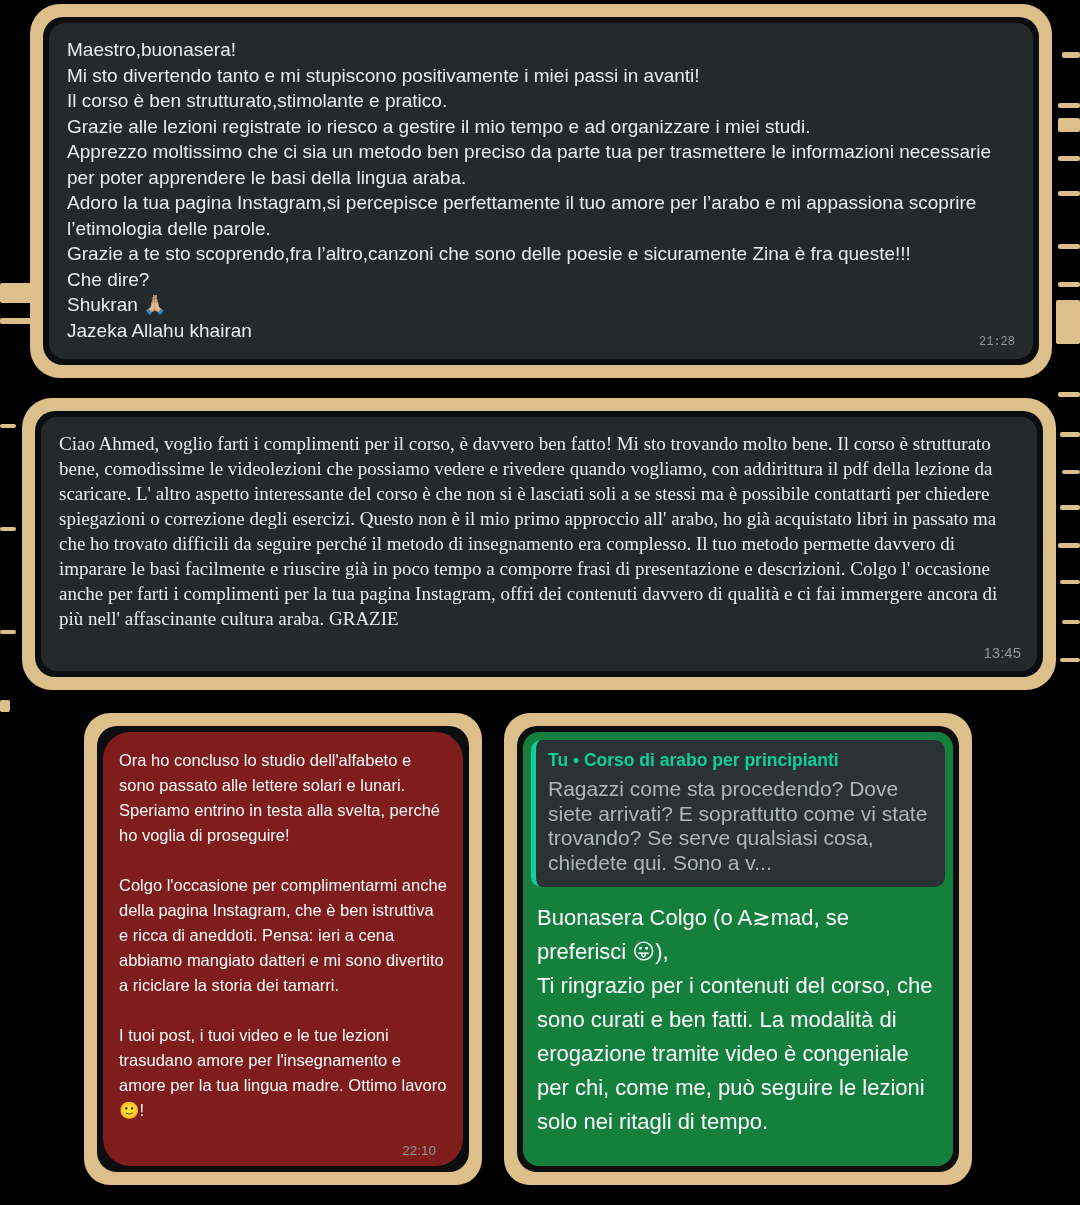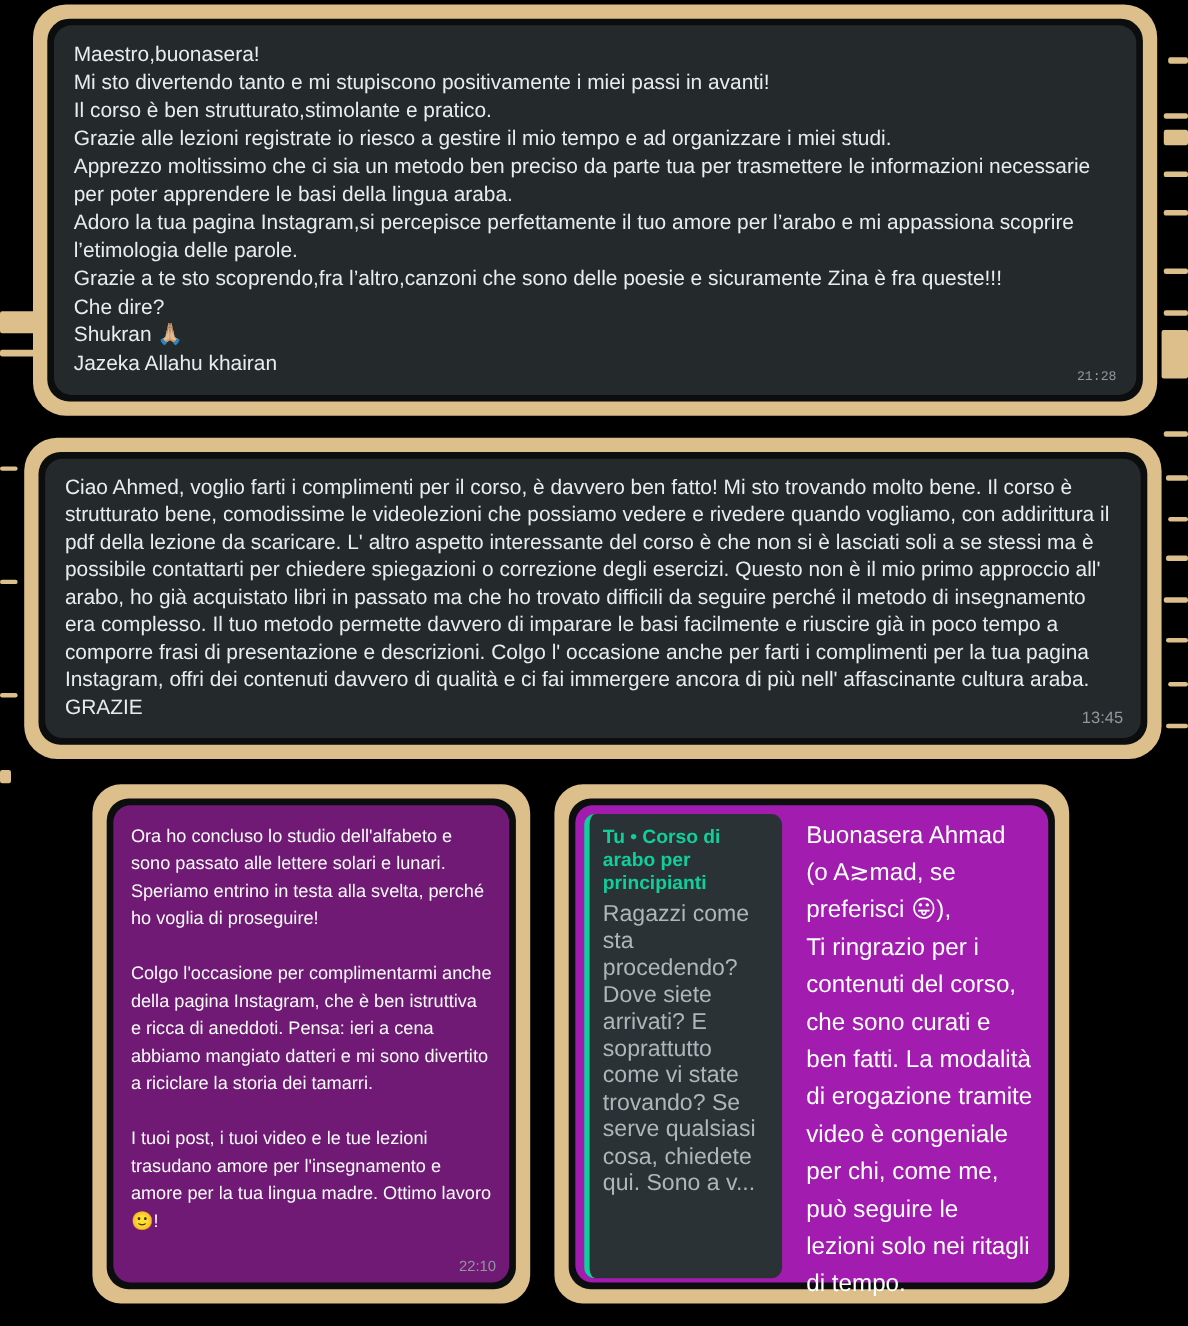--- a/index.html
+++ b/index.html
@@ -15,31 +15,31 @@
   .screen { position:absolute; inset:13px; background:#0b0d0e; border-radius:20px; padding:6px; box-sizing:border-box; }
   .bubble { position:relative; width:100%; height:100%; box-sizing:border-box; background:#24292b; border-radius:16px; }
 
   .p1 { left:30px; top:4px;   width:1022px; height:374px; border-radius:30px;padding-left:28px; }
   .p2 { left:22px; top:398px; width:1034px; height:292px; border-radius:30px; }
   .p3 { left:84px; top:713px; width:398px;  height:472px; border-radius:26px; }
   .p4 { left:504px; top:713px; width:468px; height:472px; border-radius:26px; }
 
   .msg { white-space:pre-wrap; color:#e9ecec; }
   .p1 .msg { padding:14px 18px; font-size:19px; line-height:25.5px; }
-  .p2 .msg { padding:14px 18px; font-size:19px; line-height:25px; }
-  .p3 .bubble { background:#701a75; }
+  .p2 .msg { padding:14px 18px; font-size:19px; line-height:25px;font-family:Liberation Serif, serif; }
+  .p3 .bubble { background:#7f1d1d;border-radius:27px; }
   .p3 .msg { padding:16px 16px; font-size:16.5px; line-height:25px; color:#fafbfb; }
 
   .timestamp { position:absolute; color:#8f979b; }
   .p1 .timestamp { right:18px; bottom:10px; font-size:12px;font-family:Liberation Mono, monospace; }
   .p2 .timestamp { right:16px; bottom:10px; font-size:15px; }
-  .p3 .timestamp { right:12px; bottom:8px;  font-size:13.5px; }
+  .p3 .timestamp { right:27px; bottom:8px;  font-size:13.5px; }
 
   
-  .p4 .bubble { background:#a21caf; display:flex; flex-direction:row; }
+  .p4 .bubble { background:#15803d; display:flex; flex-direction:column; }
   .quote {
     margin:8px 8px 4px 8px; background:#2b3235; border-radius:10px;
     border-left:5px solid #0fcf9b; padding:10px 12px 12px 12px; box-sizing:border-box;
   }
   .quote-title { color:#0fcf9b; font-weight:bold; font-size:17.5px; margin-bottom:6px; }
   .quote-body  { color:#aeb6ba; font-size:21px; line-height:24.5px; white-space:pre-wrap; }
   .p4 .msg { padding:10px 14px; font-size:22px; line-height:34px; color:#fdfefe; }
 </style>
 </head>
 <body>
@@ -113,19 +113,19 @@
     </div>
   </div>
 
   <div class="panel p4">
     <div class="screen">
       <div class="bubble">
         <div class="quote">
           <div class="quote-title">Tu • Corso di arabo per principianti</div>
           <div class="quote-body">Ragazzi come sta procedendo? Dove siete arrivati? E soprattutto come vi state trovando? Se serve qualsiasi cosa, chiedete qui. Sono a v...</div>
         </div>
-        <div class="msg">Buonasera Ahmad (o A≳mad, se preferisci 😛),
+        <div class="msg">Buonasera Colgo (o A≳mad, se preferisci 😛),
 Ti ringrazio per i contenuti del corso, che sono curati e ben fatti. La modalità di erogazione tramite video è congeniale per chi, come me, può seguire le lezioni solo nei ritagli di tempo.</div>
       </div>
     </div>
   </div>
 
 </div>
 
 </body></html>

